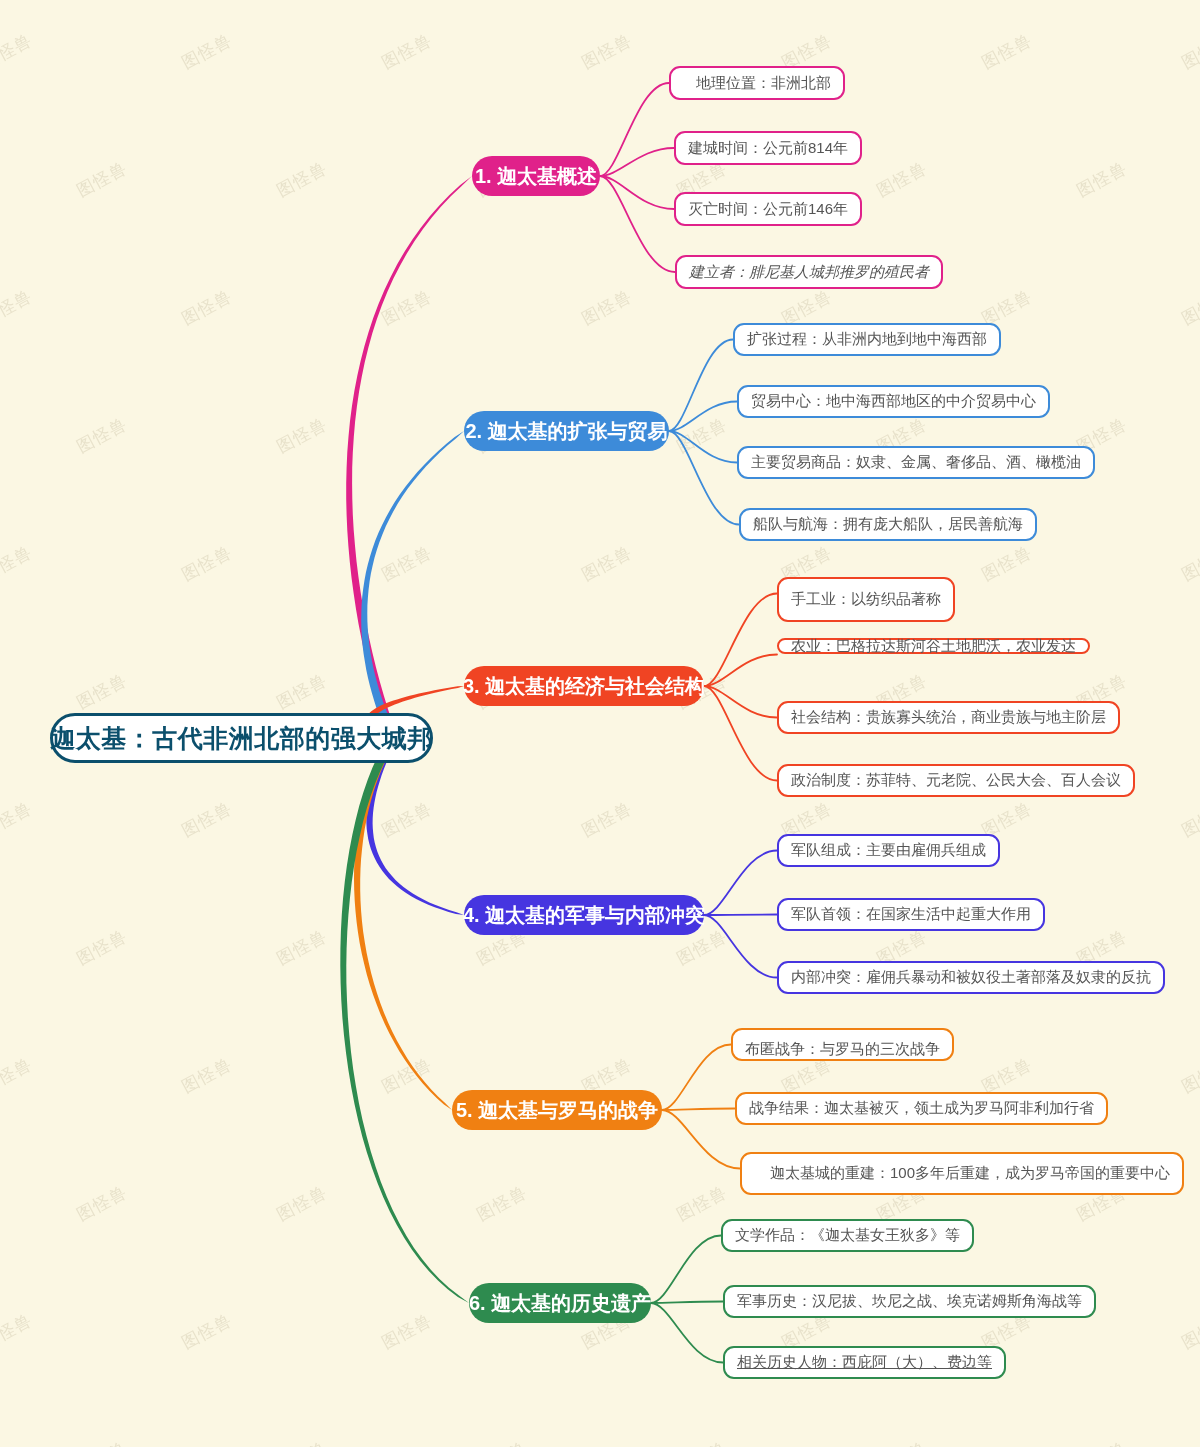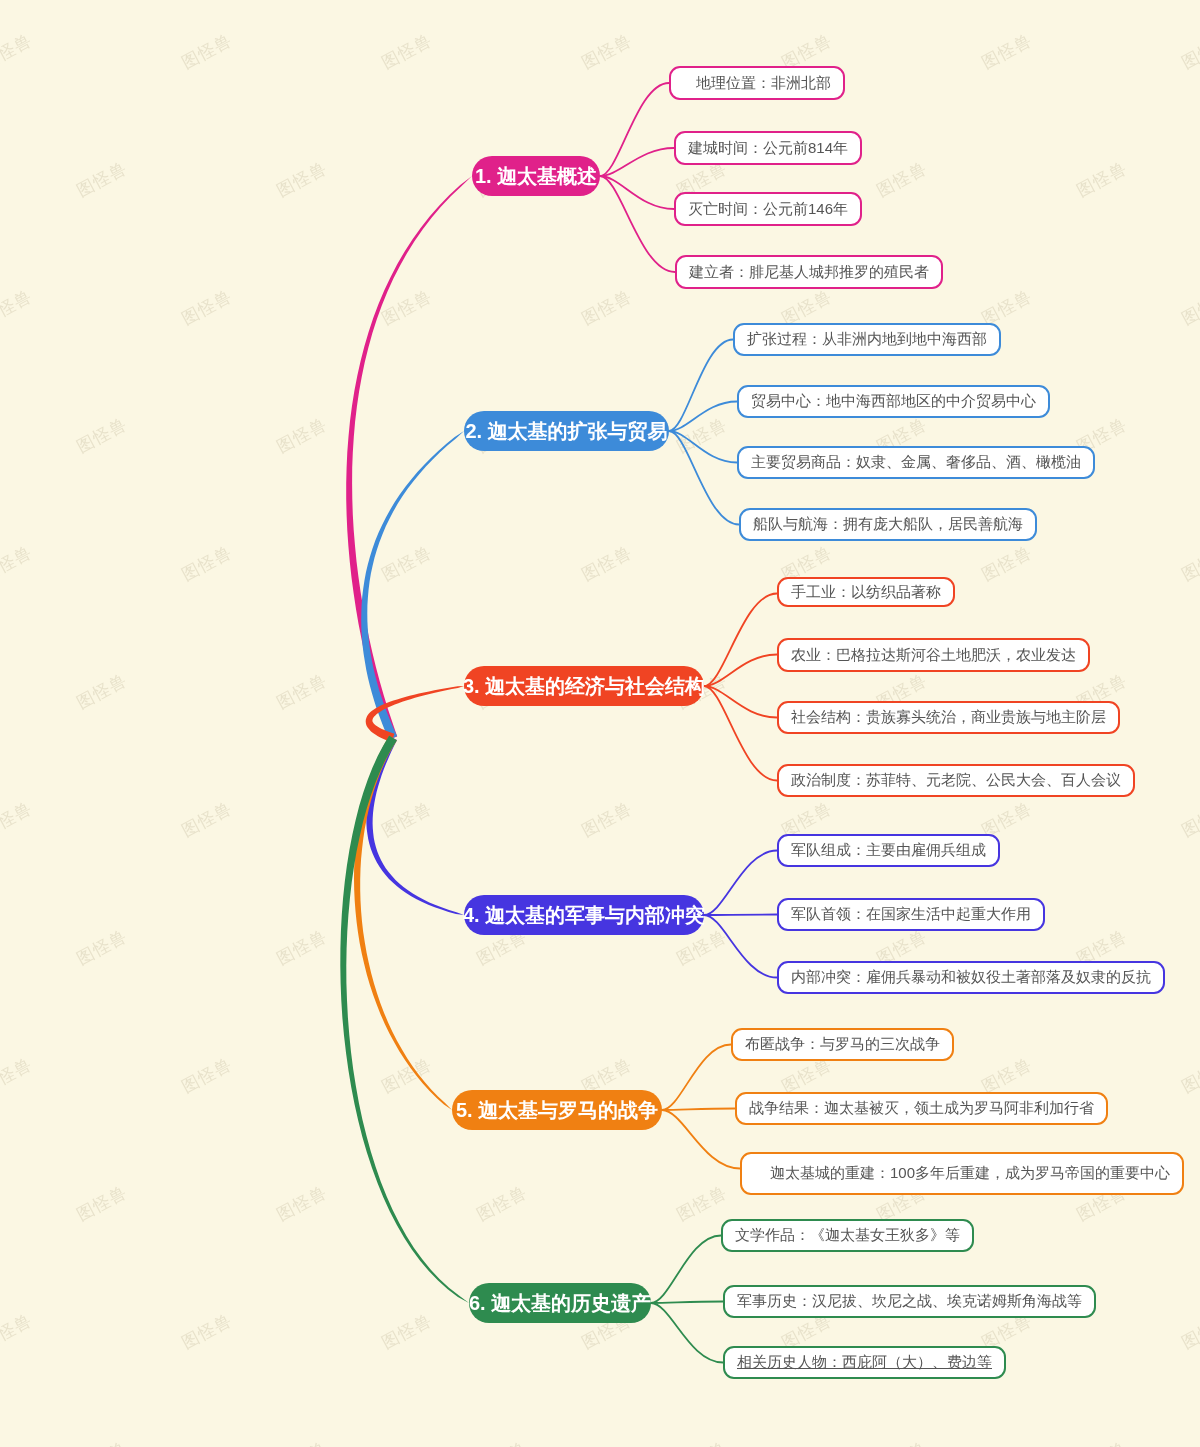--- a/index.html
+++ b/index.html
@@ -198,57 +198,60 @@
       <path d="M662,1110 C680.975,1110 698.225,1044.5 731,1044.5" fill="none" stroke="#F08012" stroke-width="1.8" stroke-linecap="round"></path>
       <path d="M662,1110 C682.075,1110 700.325,1108.5 735,1108.5" fill="none" stroke="#F08012" stroke-width="1.8" stroke-linecap="round"></path>
       <path d="M662,1110 C683.45,1110 702.95,1168.5 740,1168.5" fill="none" stroke="#F08012" stroke-width="1.8" stroke-linecap="round"></path>
       <path d="M389.2,735.5L383.3,745.4L377.7,756.1L372.5,767.6L367.7,779.8L363.3,792.6L359.2,806.1L355.6,820.2L352.3,834.9L349.4,850.0L346.9,865.5L344.8,881.5L343.1,897.8L341.8,914.5L340.9,931.3L340.4,948.4L340.3,965.7L340.6,983.1L341.3,1000.5L342.4,1018.0L344.0,1035.4L346.0,1052.7L348.4,1070.0L351.2,1087.0L354.5,1103.9L358.2,1120.4L362.3,1136.7L366.9,1152.6L372.0,1168.0L377.5,1183.0L383.4,1197.5L389.8,1211.5L396.7,1224.8L404.0,1237.5L411.8,1249.5L420.1,1260.7L428.8,1271.1L438.0,1280.6L447.7,1289.3L457.9,1297.0L469.0,1303.0L469.0,1303.0L459.0,1295.5L449.0,1287.8L439.5,1279.1L430.6,1269.5L422.1,1259.1L414.0,1247.9L406.5,1236.0L399.4,1223.3L392.7,1210.1L386.6,1196.2L380.8,1181.7L375.6,1166.8L370.8,1151.4L366.4,1135.6L362.4,1119.4L358.9,1102.9L355.9,1086.2L353.2,1069.2L351.0,1052.1L349.3,1034.9L347.9,1017.6L347.0,1000.2L346.4,982.9L346.3,965.7L346.6,948.6L347.3,931.6L348.4,914.9L349.9,898.5L351.7,882.4L354.0,866.6L356.6,851.3L359.7,836.4L363.0,822.1L366.8,808.3L370.9,795.2L375.4,782.7L380.3,770.9L385.4,759.9L390.9,749.8L396.8,740.5Z" fill="#2E8B4F"></path>
       <path d="M651,1303 C670.25,1303 687.75,1235.5 721,1235.5" fill="none" stroke="#2E8B4F" stroke-width="1.8" stroke-linecap="round"></path>
       <path d="M651,1303 C670.8,1303 688.8,1301.5 723,1301.5" fill="none" stroke="#2E8B4F" stroke-width="1.8" stroke-linecap="round"></path>
       <path d="M651,1303 C670.8,1303 688.8,1362.5 723,1362.5" fill="none" stroke="#2E8B4F" stroke-width="1.8" stroke-linecap="round"></path>
     </svg>
 
   <div id="nodes">
+    <div class="root-node" style="left: 50px; top: 713px; width: 383px; height: 50px; border-color: rgb(11, 79, 108); color: rgb(11, 79, 108); background: rgb(255, 255, 255);">
+      <span>迦太基：古代非洲北部的强大城邦</span>
+    </div>
   <div class="branch-node" style="left: 472px; top: 156px; width: 128px; height: 40px; background: rgb(224, 33, 138);">
         <span>1. 迦太基概述</span>
       </div>
       <div class="leaf-node" style="left: 669px; top: 66px; min-width: 153px; height: 34px; border-color: rgb(224, 33, 138); padding-left: 25px;">
         <span>地理位置：非洲北部</span>
       </div>
       <div class="leaf-node" style="left: 674px; top: 131px; min-width: 169px; height: 34px; border-color: rgb(224, 33, 138);">
         <span>建城时间：公元前814年</span>
       </div>
       <div class="leaf-node" style="left: 674px; top: 192px; min-width: 169px; height: 34px; border-color: rgb(224, 33, 138);">
         <span>灭亡时间：公元前146年</span>
       </div>
-      <div class="leaf-node" style="left: 675px; top: 255px; min-width: 248px; height: 34px; border-color: rgb(224, 33, 138);">
+      <div class="leaf-node" style="left: 675px; top: 255px; min-width: 248px; height: 34px; border-color: rgb(224, 33, 138); font-style: italic;">
         <span>建立者：腓尼基人城邦推罗的殖民者</span>
       </div>
       <div class="branch-node" style="left: 464px; top: 411px; width: 205px; height: 40px; background: rgb(61, 139, 217);">
         <span>2. 迦太基的扩张与贸易</span>
       </div>
       <div class="leaf-node" style="left: 733px; top: 323px; min-width: 260px; height: 33px; border-color: rgb(61, 139, 217);">
         <span>扩张过程：从非洲内地到地中海西部</span>
       </div>
       <div class="leaf-node" style="left: 737px; top: 385px; min-width: 298px; height: 33px; border-color: rgb(61, 139, 217);">
         <span>贸易中心：地中海西部地区的中介贸易中心</span>
       </div>
       <div class="leaf-node" style="left: 737px; top: 446px; min-width: 343px; height: 33px; border-color: rgb(61, 139, 217);">
         <span>主要贸易商品：奴隶、金属、奢侈品、酒、橄榄油</span>
       </div>
       <div class="leaf-node" style="left: 739px; top: 508px; min-width: 284px; height: 33px; border-color: rgb(61, 139, 217);">
         <span>船队与航海：拥有庞大船队，居民善航海</span>
       </div>
       <div class="branch-node" style="left: 464px; top: 666px; width: 240px; height: 40px; background: rgb(240, 68, 35);">
         <span>3. 迦太基的经济与社会结构</span>
       </div>
-      <div class="leaf-node" style="left: 777px; top: 577px; min-width: 165px; height: 30px; border-color: rgb(240, 68, 35); font-family: Liberation Mono, monospace;">
+      <div class="leaf-node" style="left: 777px; top: 577px; min-width: 165px; height: 45px; border-color: rgb(240, 68, 35); font-family: Liberation Mono, monospace;">
         <span>手工业：以纺织品著称</span>
       </div>
-      <div class="leaf-node" style="left: 777px; top: 638px; min-width: 292px; height: 34px; border-color: rgb(240, 68, 35);">
+      <div class="leaf-node" style="left: 777px; top: 638px; min-width: 292px; height: 16px; border-color: rgb(240, 68, 35);">
         <span>农业：巴格拉达斯河谷土地肥沃，农业发达</span>
       </div>
       <div class="leaf-node" style="left: 777px; top: 701px; min-width: 324px; height: 33px; border-color: rgb(240, 68, 35);">
         <span>社会结构：贵族寡头统治，商业贵族与地主阶层</span>
       </div>
       <div class="leaf-node" style="left: 777px; top: 764px; min-width: 337px; height: 33px; border-color: rgb(240, 68, 35);">
         <span>政治制度：苏菲特、元老院、公民大会、百人会议</span>
       </div>
       <div class="branch-node" style="left: 464px; top: 895px; width: 240px; height: 40px; background: rgb(70, 53, 224);">
         <span>4. 迦太基的军事与内部冲突</span>
@@ -258,21 +261,21 @@
       </div>
       <div class="leaf-node" style="left: 777px; top: 898px; min-width: 250px; height: 33px; border-color: rgb(70, 53, 224);">
         <span>军队首领：在国家生活中起重大作用</span>
       </div>
       <div class="leaf-node" style="left: 777px; top: 961px; min-width: 370px; height: 33px; border-color: rgb(70, 53, 224);">
         <span>内部冲突：雇佣兵暴动和被奴役土著部落及奴隶的反抗</span>
       </div>
       <div class="branch-node" style="left: 452px; top: 1090px; width: 210px; height: 40px; background: rgb(240, 128, 18);">
         <span>5. 迦太基与罗马的战争</span>
       </div>
-      <div class="leaf-node" style="left: 731px; top: 1028px; min-width: 216px; height: 33px; border-color: rgb(240, 128, 18);">
+      <div class="leaf-node" style="left: 731px; top: 1028px; min-width: 216px; height: 33px; border-color: rgb(240, 128, 18); align-items: flex-end;">
         <span>布匿战争：与罗马的三次战争</span>
       </div>
       <div class="leaf-node" style="left: 735px; top: 1092px; min-width: 332px; height: 33px; border-color: rgb(240, 128, 18);">
         <span>战争结果：迦太基被灭，领土成为罗马阿非利加行省</span>
       </div>
       <div class="leaf-node" style="left: 740px; top: 1152px; min-width: 405px; height: 43px; border-color: rgb(240, 128, 18); padding-left: 28px;">
         <span>迦太基城的重建：100多年后重建，成为罗马帝国的重要中心</span>
       </div>
       <div class="branch-node" style="left: 469px; top: 1283px; width: 182px; height: 40px; background: rgb(46, 139, 79);">
         <span>6. 迦太基的历史遗产</span>

